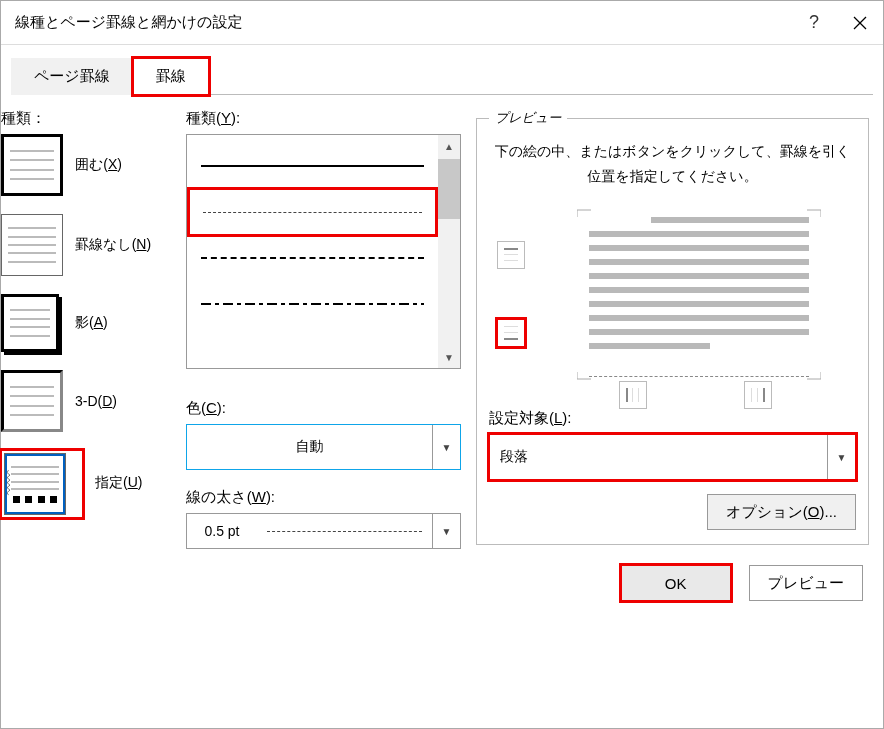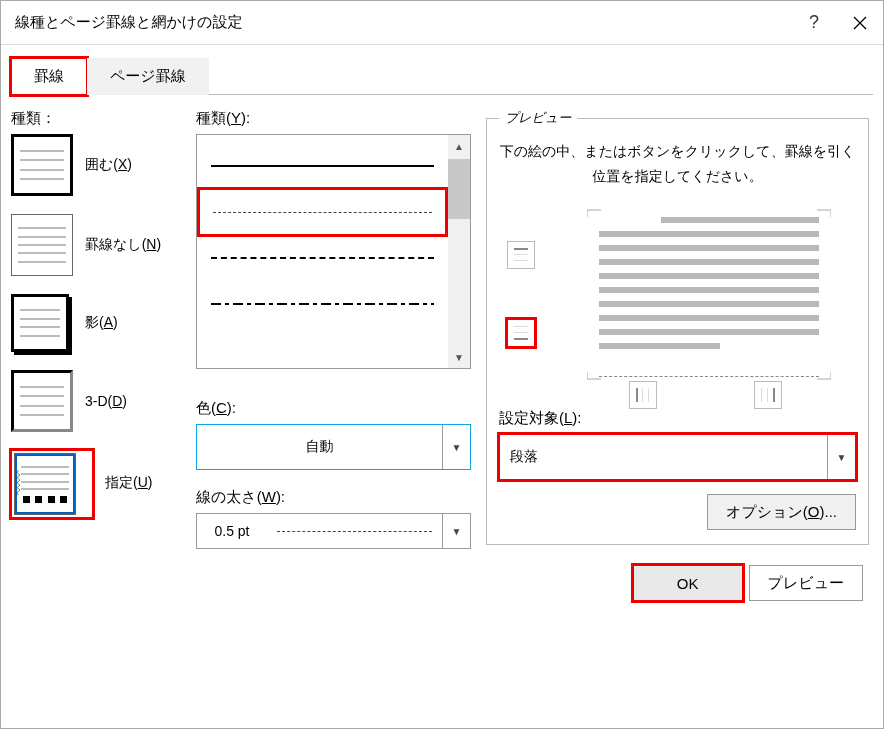--- a/index.html
+++ b/index.html
@@ -5,21 +5,21 @@
   * { box-sizing: border-box; font-family: "Yu Gothic UI", "Meiryo", sans-serif; }
   body { margin: 0; background: #fff; font-size: 14px; color: #000; }
   .dialog { width: 884px; height: 729px; border: 1px solid #aaa; position: relative; background: #fff; }
   .titlebar { height: 44px; display: flex; align-items: center; padding: 0 0 0 14px; border-bottom: 1px solid #ddd; }
   .titlebar-title { flex: 1; font-size: 15px; }
   .titlebar-btn { width: 46px; height: 40px; display: flex; align-items: center; justify-content: center; font-size: 18px; color: #333; }
   .tabs { display: flex; margin: 12px 10px 0 10px; border-bottom: 1px solid #bbb; }
   .tab { padding: 8px 22px; border: 1px solid transparent; border-bottom: none; font-size: 15px; position: relative; top: 1px; background: #f1f1f1; }
   .tab.active { border: 1px solid #bbb; border-bottom: 1px solid #fff; background: #fff; }
   .highlight { outline: 3px solid #e00; outline-offset: -1px; }
-  .body { display: flex; padding: 14px 14px 0 10px; }
+  .body { display: flex; padding: 14px 14px 0 0; }
   .col-left { width: 185px;}
   .col-mid { width: 275px;}
   .col-right { flex: 1; padding-left: 15px;}
   .section-label { font-size: 15px; margin-bottom: 6px; }
   .style-item { display: flex; align-items: center; margin-bottom: 18px; }
   .style-thumb { width: 62px; height: 62px; border: 1px solid #666; margin-right: 12px; display:flex; flex-direction:column; justify-content:space-evenly; padding:6px; position:relative; background:#fff; }
   .style-thumb .ln { height:2px; background:#bbb; }
   .thumb-box-border { border:3px solid #000; }
   .thumb-shadow { box-shadow: 3px 3px 0 #000; }
   .thumb-3d { border:3px solid #000; border-right-color:#888; border-bottom-color:#888; }
@@ -51,43 +51,43 @@
   .preview-rect { position:absolute; left:100px; top:18px; width:220px; height:170px; }
   .preview-lines { display:flex; flex-direction:column; gap:8px; padding-top:10px;}
   .pv-line { height:6px; background:#b9b9b9;}
   .pv-short { width:72%; margin-left:auto;}
   .corner { position:absolute; width:14px; height:14px; }
   .corner svg { display:block;}
   .edge-btn { position:absolute; width:28px; height:28px; border:1px solid #bbb; background:#fff; display:flex; align-items:center; justify-content:center; }
   .edge-btn svg { display:block;}
   .btn { border:1px solid #999; background:#f0f0f0; height:36px; padding:0 18px; display:inline-flex; align-items:center; justify-content:center; font-size:15px;}
   .btn-ok { background:#e9e9e9; min-width:110px;}
-  .footer { display:flex; justify-content:flex-end; gap:6px; padding: 16px 20px;}
+  .footer { display:flex; justify-content:flex-end; gap:18px; padding: 16px 20px;}
   u { text-decoration: underline; }
   .dashed-bottom { border-bottom: 1px dashed #888; }
 </style>
 </head>
 <body>
 
 <div class="dialog">
 
   <div class="titlebar">
     <div class="titlebar-title">線種とページ罫線と網かけの設定</div>
     <div class="titlebar-btn">?</div>
     <div class="titlebar-btn">
       <svg width="14" height="14" viewBox="0 0 14 14">
           <line x1="1" y1="1" x2="13" y2="13" stroke="#000" stroke-width="1.2"></line>
           <line x1="13" y1="1" x2="1" y2="13" stroke="#000" stroke-width="1.2"></line>
         </svg>
     </div>
   </div>
 
   <div class="tabs">
+    <div class="tab">ページ罫線</div>
     <div class="tab active highlight">罫線</div>
-    <div class="tab">ページ罫線</div>
   </div>
 
   <div class="body">
 
     <div class="col-left">
       <div class="section-label">種類：</div>
 
       <div class="style-item">
         <div class="style-thumb thumb-box-border">
           <div class="ln"></div>

